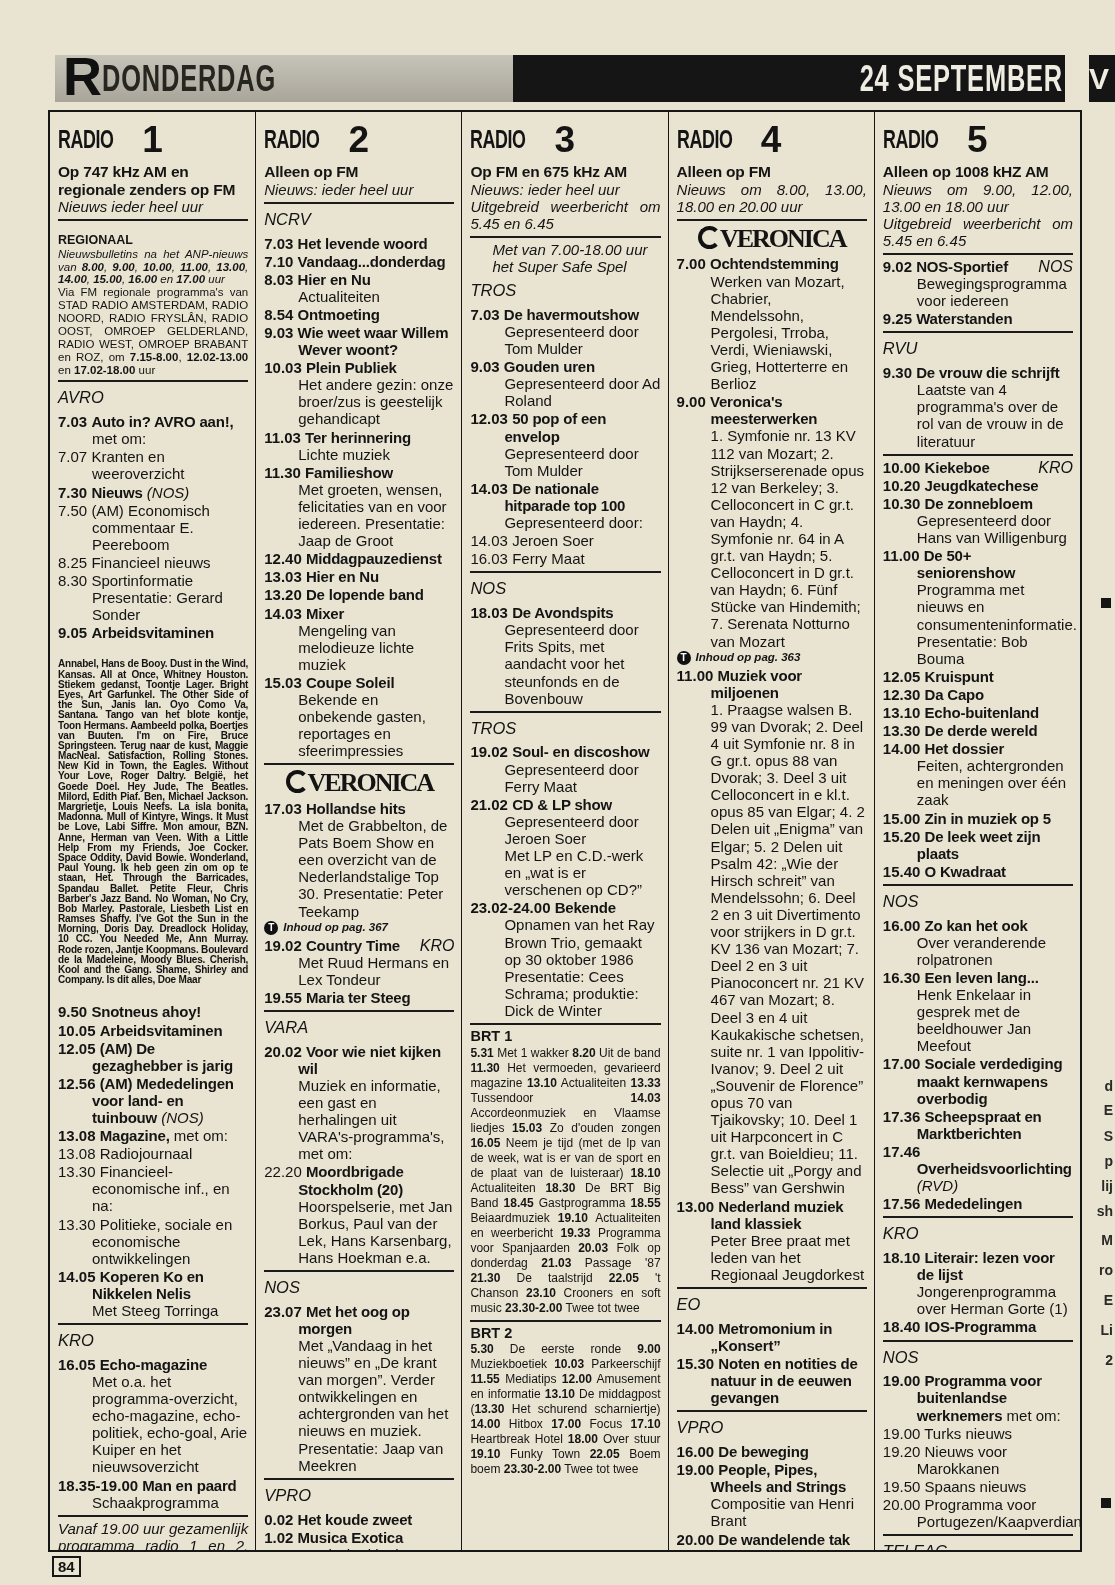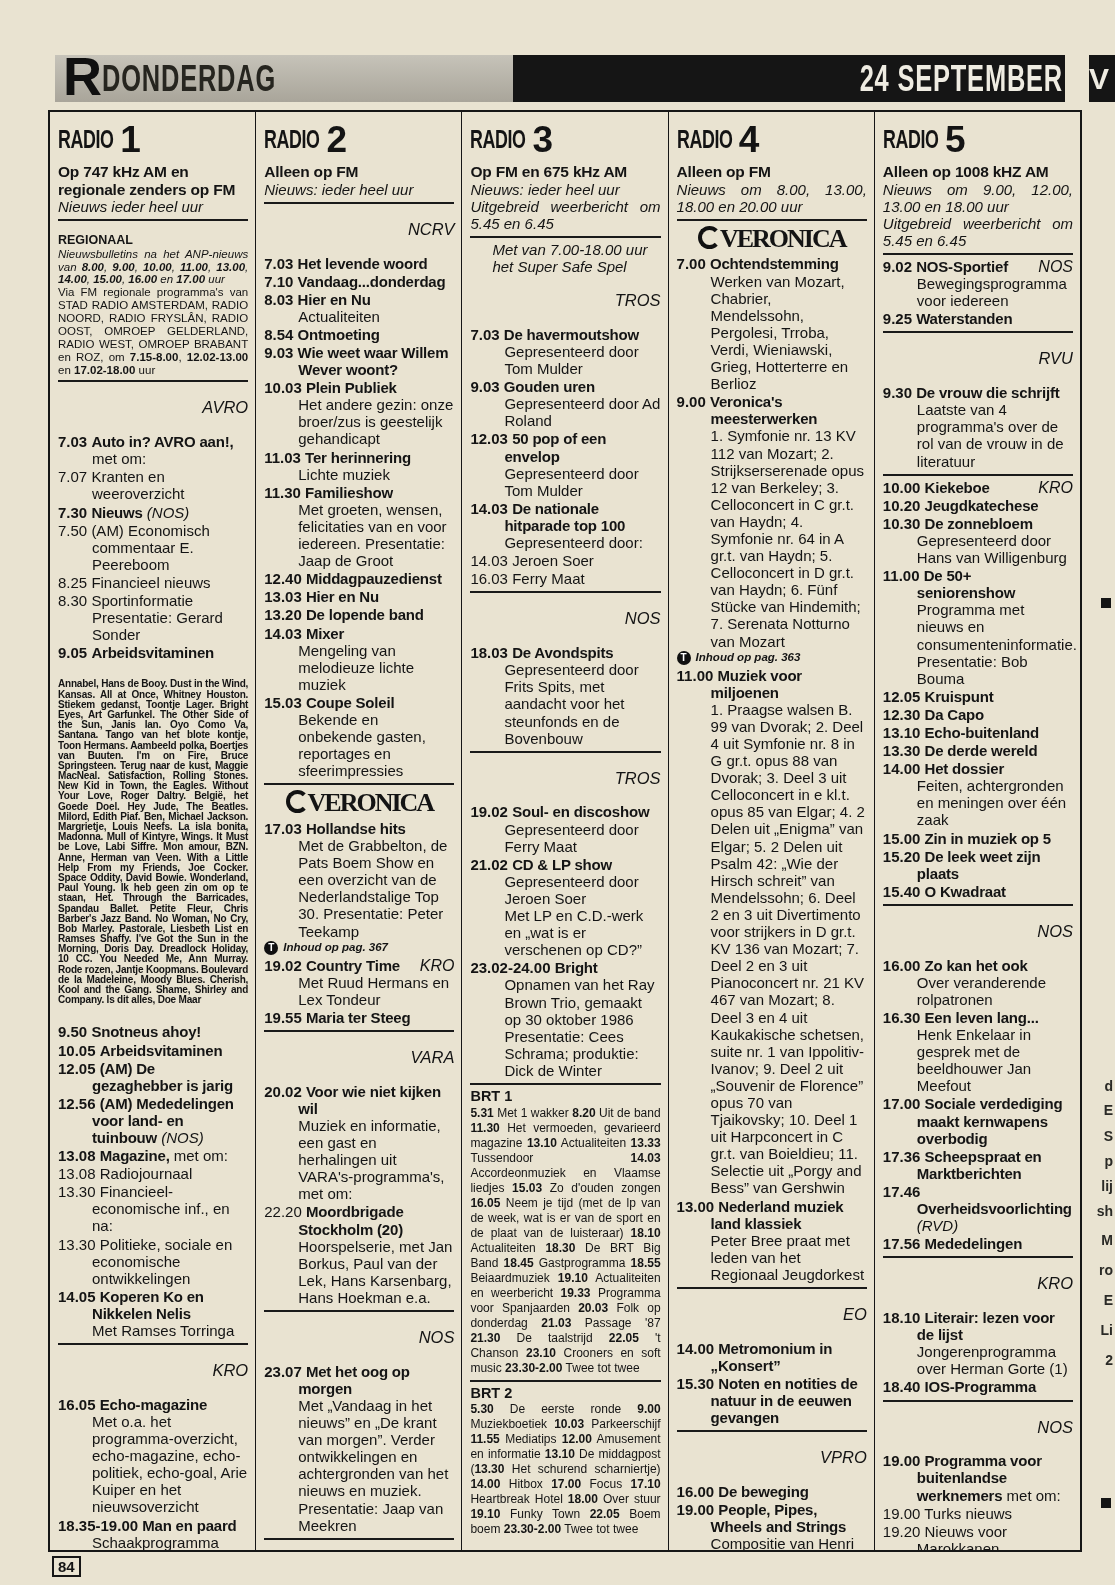--- a/index.html
+++ b/index.html
@@ -11,29 +11,29 @@
   .band-black{flex:1;background:#151515;display:flex;align-items:center;justify-content:flex-end;padding-right:2px;}
   .logo-r{font-size:54px;font-weight:900;line-height:1;color:#101010;margin-top:-6px;letter-spacing:-2px;}
   .day{font-size:31px;font-weight:600;color:#26251f;letter-spacing:1px;display:inline-block;transform:scale(.82,1.18);transform-origin:left center;margin-left:2px;}
   .date{font-size:31px;font-weight:600;color:#efece2;letter-spacing:1px;display:inline-block;transform:scale(.82,1.18);transform-origin:right center;}
   
   .grid{position:absolute;left:48px;top:110px;width:1030px;height:1438px;border:2px solid #161616;
         display:flex;background:#e9e3d1;}
   .col{flex:1 1 0;min-width:0;border-right:1px solid #161616;padding:5px 7px 4px 8px;overflow:hidden;
        font-size:15px;line-height:1.14;}
   .col:last-child{border-right:none;}
-  .colhead{height:44px;display:flex;align-items:center;gap:1px;margin-bottom:2px;}
+  .colhead{height:44px;display:flex;align-items:center;gap:23px;margin-bottom:2px;}
   .rlabel{font-size:21px;font-weight:700;letter-spacing:-.5px;display:inline-block;transform:scale(.85,1.25);transform-origin:left center;}
   .rnum{font-size:37px;font-weight:900;line-height:1;margin-left:-4px;}
   
   .chead{font-weight:700;font-size:15.5px;letter-spacing:-.2px;}
   .cnote{font-style:italic;font-size:15px;text-align:justify;}
   .cnote.ind{padding-left:22px;text-align:left;}
   .rule{border-top:2.5px solid #1a1a1a;margin:4px 0 3px;}
-  .org{font-style:italic;font-size:16.5px;text-align:right;margin:16px 0;}
+  .org{font-style:italic;font-size:16.5px;text-align:left;margin:6px 0;}
   .entry{padding-left:34px;margin-top:1px;}
   .tline{text-indent:-34px;}
   .time{font-weight:700;}
   .title{font-weight:700;letter-spacing:-.2px;}
   .entry.plain .time,.entry.plain .title{font-weight:400;letter-spacing:0;}
   .after{font-weight:400;}
   .after.it{font-style:italic;}
   .orgr{float:right;font-style:italic;font-weight:400;font-size:16px;}
   .desc{text-indent:0;}
   .shead{font-size:12.5px;font-weight:700;margin-top:12px;}
@@ -131,21 +131,21 @@
           <div class="tline"><span class="time">13.08</span> <span class="title">Radiojournaal</span></div>
         </div>
         <div class="entry plain">
           <div class="tline"><span class="time">13.30</span> <span class="title">Financieel-economische inf., en na:</span></div>
         </div>
         <div class="entry plain">
           <div class="tline"><span class="time">13.30</span> <span class="title">Politieke, sociale en economische ontwikkelingen</span></div>
         </div>
         <div class="entry">
           <div class="tline"><span class="time">14.05</span> <span class="title">Koperen Ko en Nikkelen Nelis</span></div>
-          <div class="desc">Met Ramses Torringa</div>
+          <div class="desc">Met Steeg Torringa</div>
         </div>
         <div class="rule"></div>
         <div class="org">KRO</div>
         <div class="entry">
           <div class="tline"><span class="time">16.05</span> <span class="title">Echo-magazine</span></div>
           <div class="desc">Met o.a. het programma-overzicht, echo-magazine, echo-politiek, echo-goal, Arie Kuiper en het nieuwsoverzicht</div>
         </div>
         <div class="entry">
           <div class="tline"><span class="time">18.35-19.00</span> <span class="title">Man en paard</span></div>
           <div class="desc">Schaakprogramma</div>
@@ -297,21 +297,21 @@
         <div class="entry">
           <div class="tline"><span class="time">19.02</span> <span class="title">Soul- en discoshow</span></div>
           <div class="desc">Gepresenteerd door Ferry Maat</div>
         </div>
         <div class="entry">
           <div class="tline"><span class="time">21.02</span> <span class="title">CD &amp; LP show</span></div>
           <div class="desc">Gepresenteerd door Jeroen Soer</div>
           <div class="desc">Met LP en C.D.-werk en „wat is er verschenen op CD?”</div>
         </div>
         <div class="entry">
-          <div class="tline"><span class="time">23.02-24.00</span> <span class="title">Bright</span></div>
+          <div class="tline"><span class="time">23.02-24.00</span> <span class="title">Bekende</span></div>
           <div class="desc">Opnamen van het Ray Brown Trio, gemaakt op 30 oktober 1986 Presentatie: Cees Schrama; produktie: Dick de Winter</div>
         </div>
         <div class="rule"></div>
         <div>
           <div class="bhead">BRT 1</div>
           <div class="sp sp-m"><b>5.31</b> Met 1 wakker <b>8.20</b> Uit de band <b>11.30</b> Het vermoeden, gevarieerd magazine <b>13.10</b> Actualiteiten <b>13.33</b> Tussendoor <b>14.03</b> Accordeonmuziek en Vlaamse liedjes <b>15.03</b> Zo d'ouden zongen <b>16.05</b> Neem je tijd (met de lp van de week, wat is er van de sport en de plaat van de luisteraar) <b>18.10</b> Actualiteiten <b>18.30</b> De BRT Big Band <b>18.45</b> Gastprogramma <b>18.55</b> Beiaardmuziek <b>19.10</b> Actualiteiten en weerbericht <b>19.33</b> Programma voor Spanjaarden <b>20.03</b> Folk op donderdag <b>21.03</b> Passage '87 <b>21.30</b> De taalstrijd <b>22.05</b> 't Chanson <b>23.10</b> Crooners en soft music <b>23.30-2.00</b> Twee tot twee</div>
         </div>
         <div class="rule"></div>
         <div>
           <div class="bhead">BRT 2</div>

